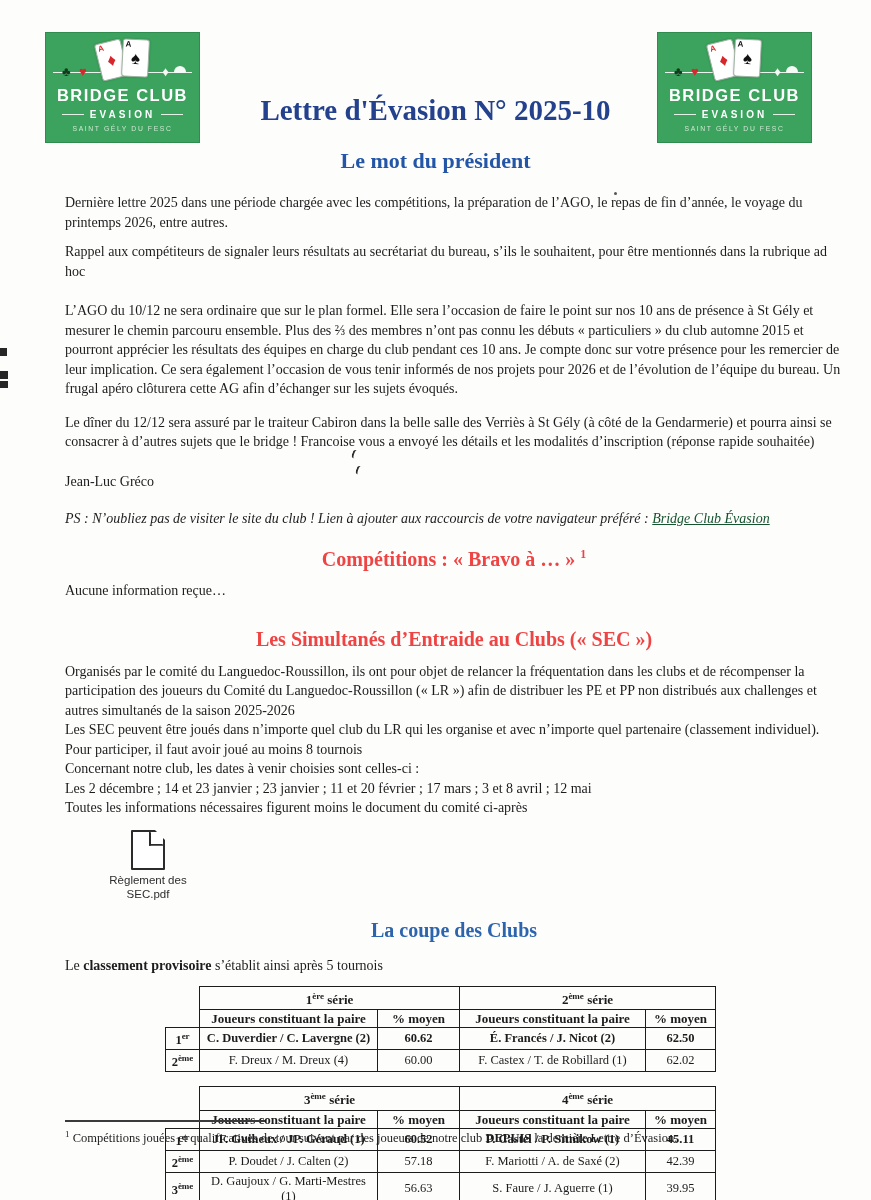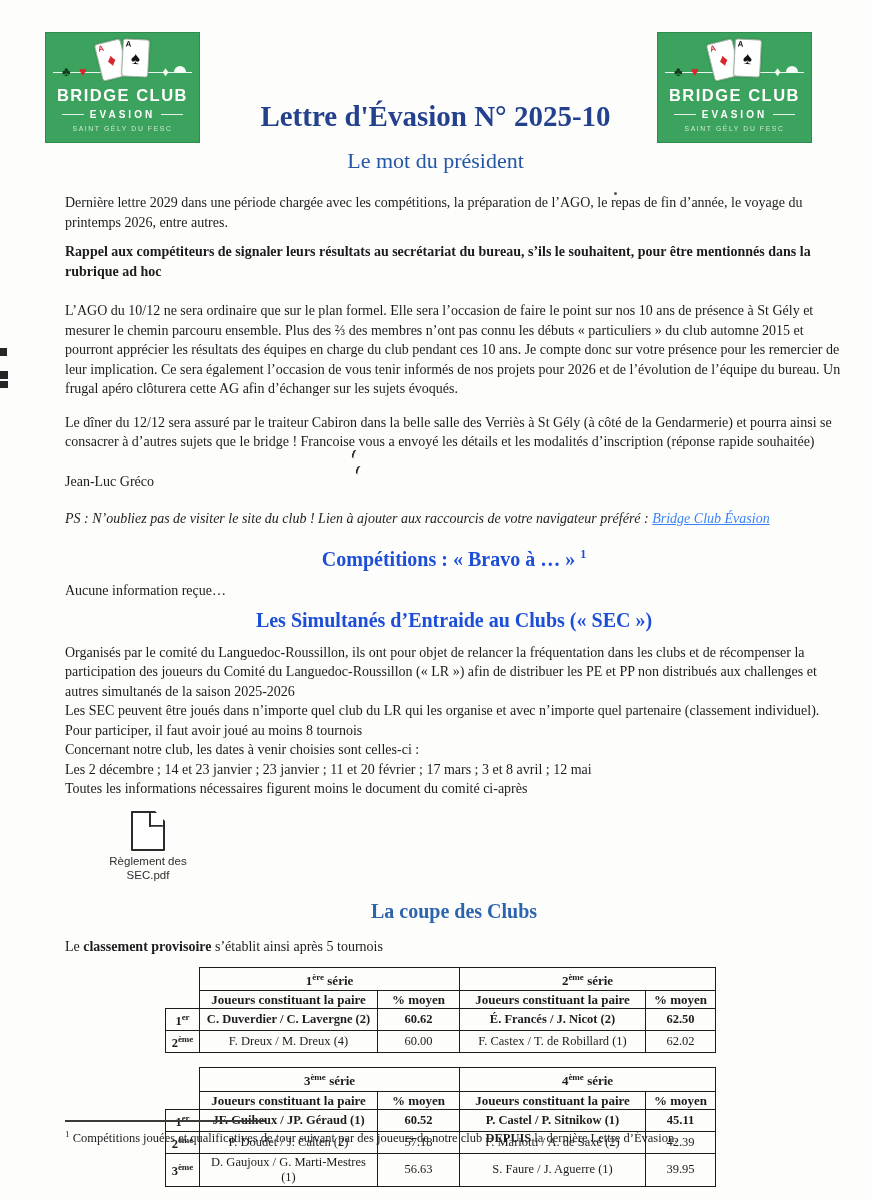--- a/index.html
+++ b/index.html
@@ -36,34 +36,34 @@
   .card.c2{left:76px;top:6px;transform:rotate(3deg);color:#111;}
   .logo-name{position:absolute;top:53px;left:0;right:0;text-align:center;
              color:#fff;font-weight:bold;font-size:16.5px;letter-spacing:1.5px;}
   .logo-sub{position:absolute;top:76px;left:0;right:0;display:flex;align-items:center;
             justify-content:center;gap:6px;color:#fff;font-size:10px;letter-spacing:3px;font-weight:bold;}
   .logo-sub .dash{width:22px;height:1px;background:#e3f1e6;}
   .logo-city{position:absolute;top:92px;left:0;right:0;text-align:center;
              color:#cfe7d4;font-size:6.8px;letter-spacing:1.6px;}
 
   
-  .doc-title{position:absolute;top:100px;left:0;right:0;text-align:center;
+  .doc-title{position:absolute;top:94px;left:0;right:0;text-align:center;
              font-size:29px;font-weight:bold;color:#24418e;}
   .doc-subtitle{position:absolute;top:148px;left:0;right:0;text-align:center;
-                font-size:22px;font-weight:normal;color:#2456a8;}
+                font-size:22px;font-weight:bold;color:#2456a8;}
 
   
   .content{position:absolute;top:193px;left:65px;width:778px;font-size:14px;line-height:19.5px;}
   .content p{margin:0;}
   .p-gap-sm{margin-bottom:10px !important;}
   .signature{margin:20px 0 18px 0 !important;}
   .ps{font-style:italic;margin-bottom:16px !important;}
-  a.site-link{color:#3b82f6;text-decoration:underline;font-style:italic;}
-
-  .sec-heading{margin:14px 0 12px 0;text-align:center;font-size:20px;font-weight:bold;color:#1d4ed8;}
+  a.site-link{color:#14532d;text-decoration:underline;font-style:italic;}
+
+  .sec-heading{margin:14px 0 12px 0;text-align:center;font-size:20px;font-weight:bold;color:#ef4444;}
   .sec-heading sup{font-size:12px;}
   .coupe-heading{color:#2d64ae;margin-top:20px;margin-bottom:16px;}
 
   
   .attachment{margin:12px 0 0 28px;width:110px;text-align:center;cursor:pointer;}
   .pdf-icon{position:relative;width:30px;height:36px;margin:0 auto;background:#fff;
             border:2px solid #2b2b2b;border-radius:1px;}
   .pdf-icon .fold{position:absolute;top:-2px;right:-2px;width:0;height:0;
                   border-left:10px solid transparent;border-top:10px solid #fdfdfc;}
   .pdf-icon .fold-line{position:absolute;top:-1px;right:-1px;width:13px;height:13px;
@@ -149,31 +149,31 @@
       <span>EVASION</span>
       <span class="dash"></span>
     </div>
     <div class="logo-city">SAINT GÉLY DU FESC</div>
   </div>
 
   <div class="doc-title">Lettre d'Évasion N° 2025-10</div>
   <div class="doc-subtitle">Le mot du président</div>
 
   <div class="content">
-    <p class="p-gap-sm">Dernière lettre 2029 dans une période chargée avec les compétitions, la préparation de l’AGO, le repas de fin d’année, le voyage du printemps 2026, entre autres.</p>
-    <p style="margin-top:0;font-weight:bold;">Rappel aux compétiteurs de signaler leurs résultats au secrétariat du bureau, s’ils le souhaitent, pour être mentionnés dans la rubrique ad hoc</p>
+    <p class="p-gap-sm">Dernière lettre 2025 dans une période chargée avec les compétitions, la préparation de l’AGO, le repas de fin d’année, le voyage du printemps 2026, entre autres.</p>
+    <p style="margin-top:0;">Rappel aux compétiteurs de signaler leurs résultats au secrétariat du bureau, s’ils le souhaitent, pour être mentionnés dans la rubrique ad hoc</p>
     <p style="margin-top:20px;">L’AGO du 10/12 ne sera ordinaire que sur le plan formel. Elle sera l’occasion de faire le point sur nos 10 ans de présence à St Gély et mesurer le chemin parcouru ensemble. Plus des ⅔ des membres n’ont pas connu les débuts « particuliers » du club automne 2015 et pourront apprécier les résultats des équipes en charge du club pendant ces 10 ans. Je compte donc sur votre présence pour les remercier de leur implication. Ce sera également l’occasion de vous tenir informés de nos projets pour 2026 et de l’évolution de l’équipe du bureau. Un frugal apéro clôturera cette AG afin d’échanger sur les sujets évoqués.</p>
     <p style="margin-top:14px;">Le dîner du 12/12 sera assuré par le traiteur Cabiron dans la belle salle des Verriès à St Gély (à côté de la Gendarmerie) et pourra ainsi se consacrer à d’autres sujets que le bridge ! Francoise vous a envoyé les détails et les modalités d’inscription (réponse rapide souhaitée)</p>
     <p class="signature">Jean-Luc Gréco</p>
     <p class="ps"><span>PS : N’oubliez pas de visiter le site du club ! Lien à ajouter aux raccourcis de votre navigateur préféré : </span><a href="#" class="site-link">Bridge Club Évasion</a></p>
 
     <div class="sec-heading"><span>Compétitions : « Bravo à … »</span> <sup>1</sup></div>
     <p class="p-gap-sm">Aucune information reçue…</p>
 
-    <div class="sec-heading" style="margin-top:11px;">Les Simultanés d’Entraide au Clubs (« SEC »)</div>
+    <div class="sec-heading" style="margin-top:30px;">Les Simultanés d’Entraide au Clubs (« SEC »)</div>
     <p>Organisés par le comité du Languedoc-Roussillon, ils ont pour objet de relancer la fréquentation dans les clubs et de récompenser la participation des joueurs du Comité du Languedoc-Roussillon (« LR ») afin de distribuer les PE et PP non distribués aux challenges et autres simultanés de la saison 2025-2026</p>
     <p>Les SEC peuvent être joués dans n’importe quel club du LR qui les organise et avec n’importe quel partenaire (classement individuel). Pour participer, il faut avoir joué au moins 8 tournois</p>
     <p>Concernant notre club, les dates à venir choisies sont celles-ci :</p>
     <p>Les 2 décembre ; 14 et 23 janvier ; 23 janvier ; 11 et 20 février ; 17 mars ; 3 et 8 avril ; 12 mai</p>
     <p>Toutes les informations nécessaires figurent moins le document du comité ci-après</p>
 
     <div class="attachment">
       <div class="pdf-icon">
         <div class="fold"></div>
         <div class="fold-line"></div>

